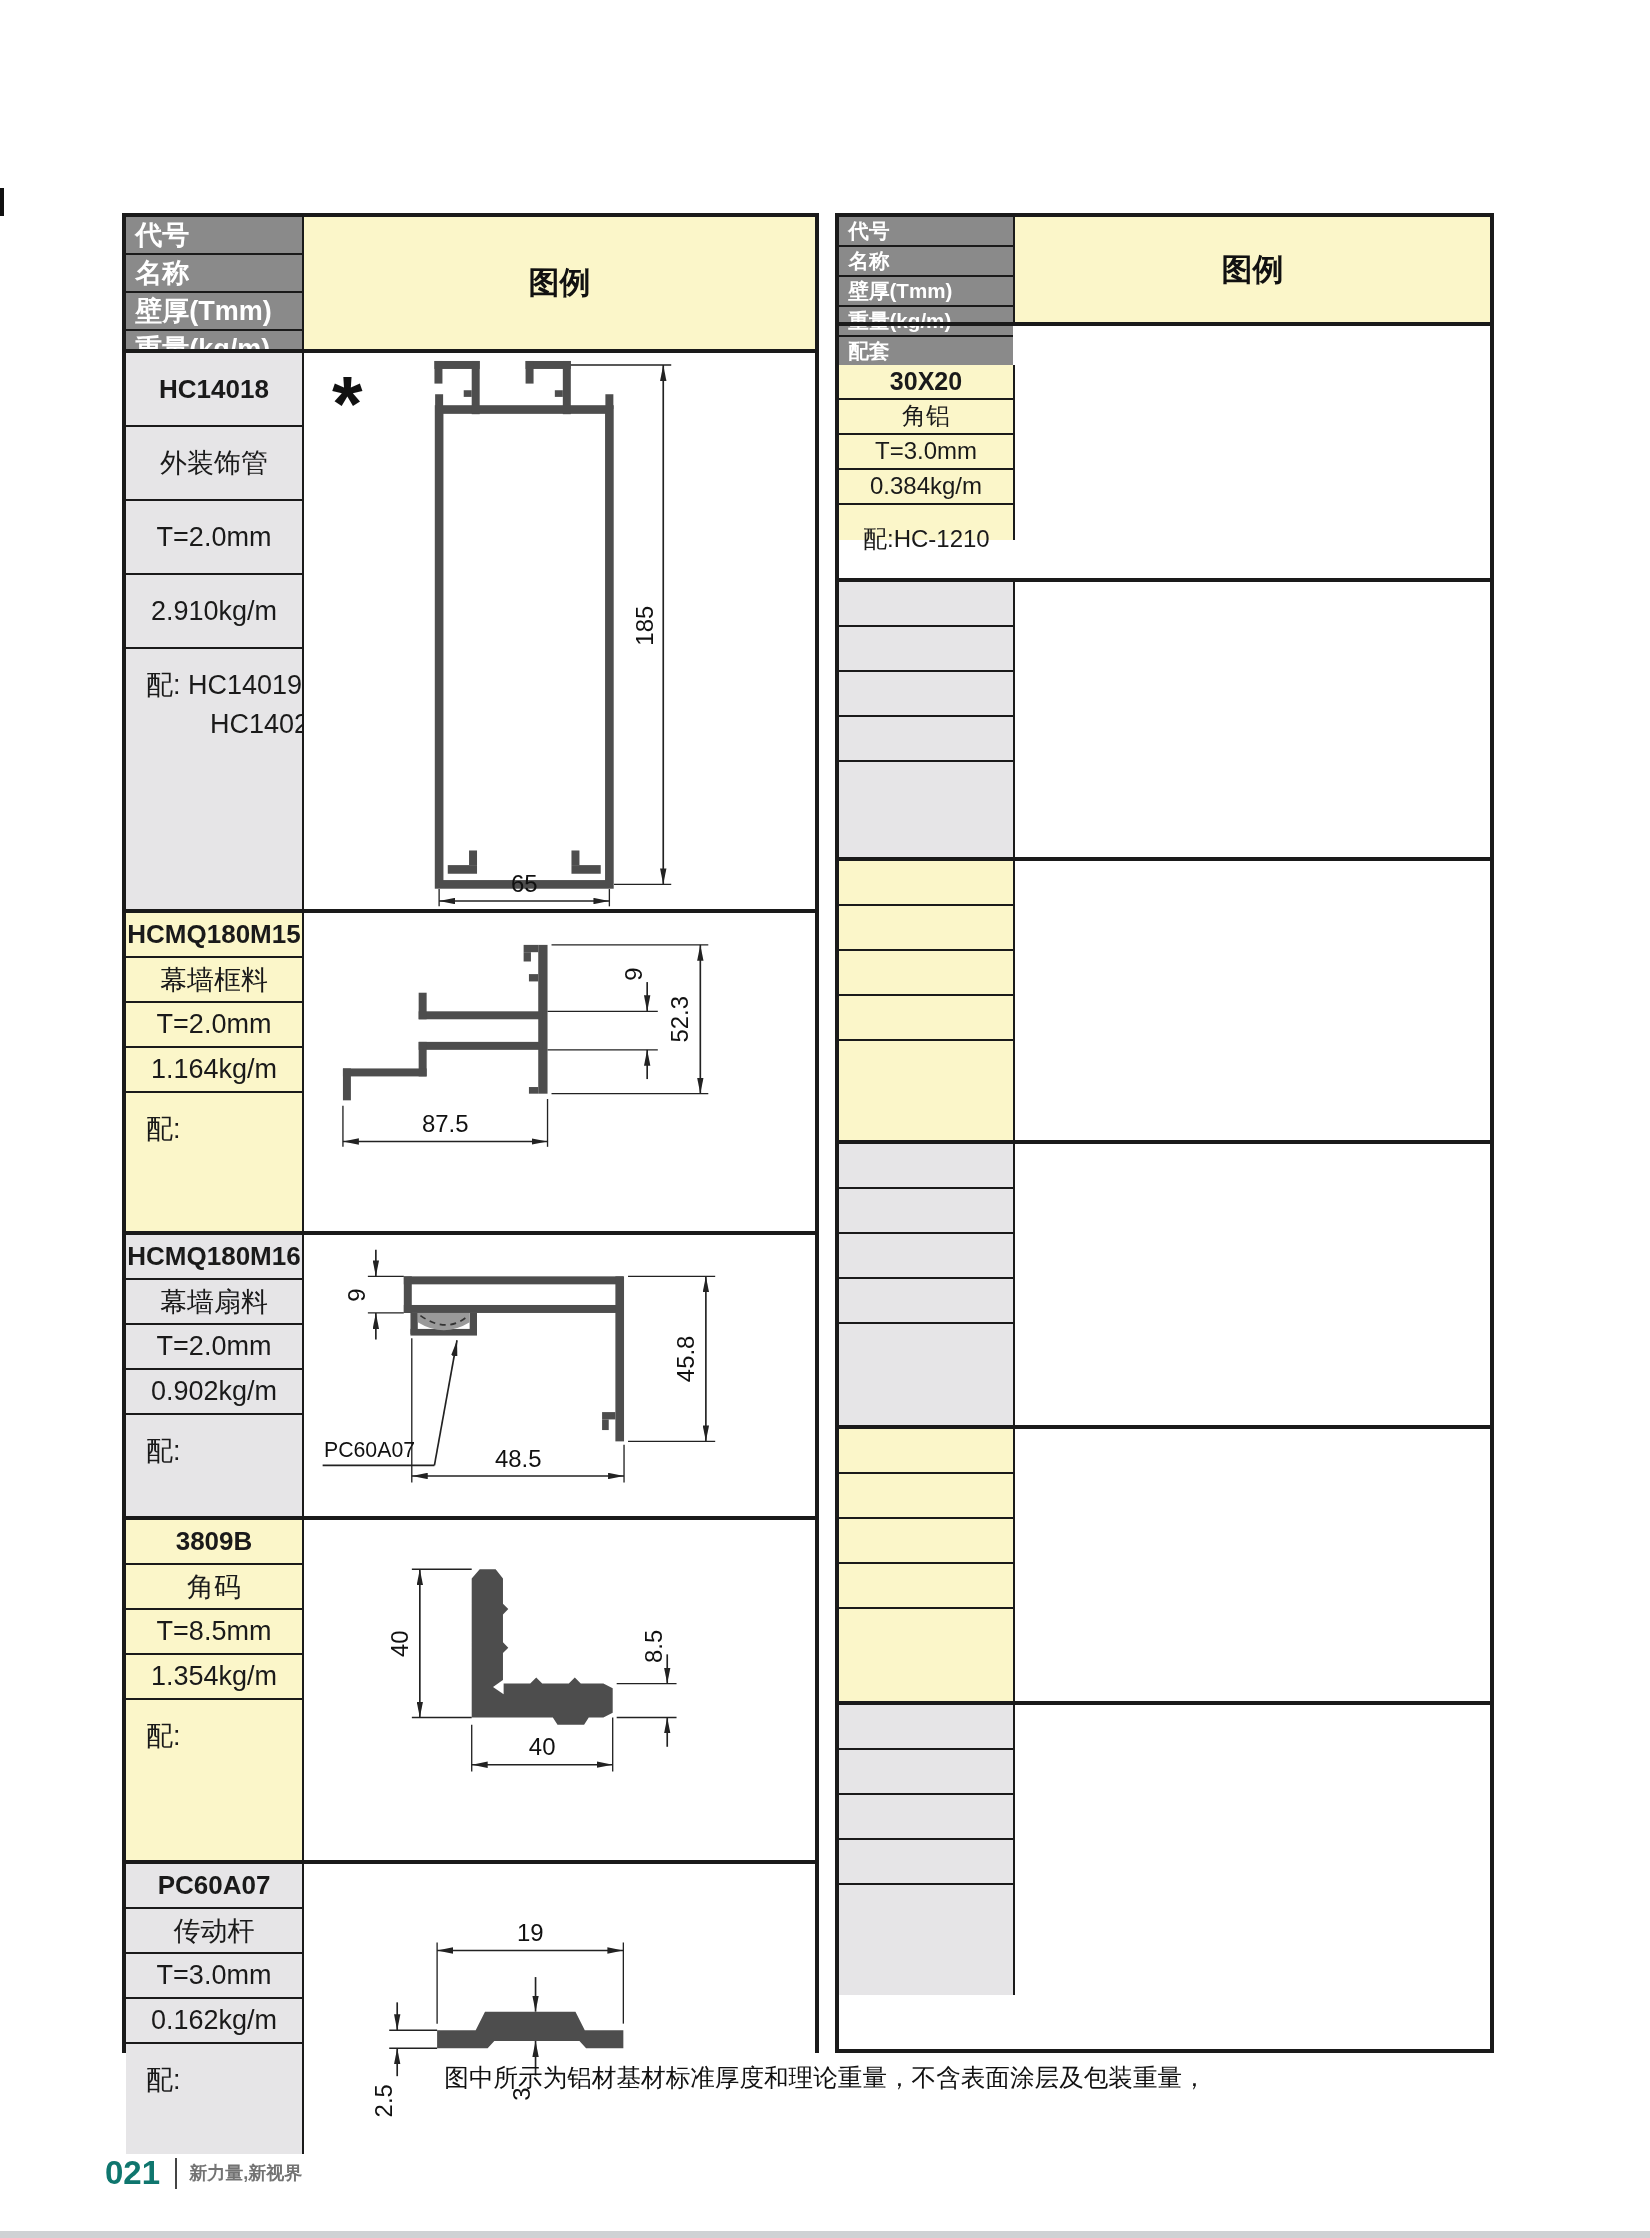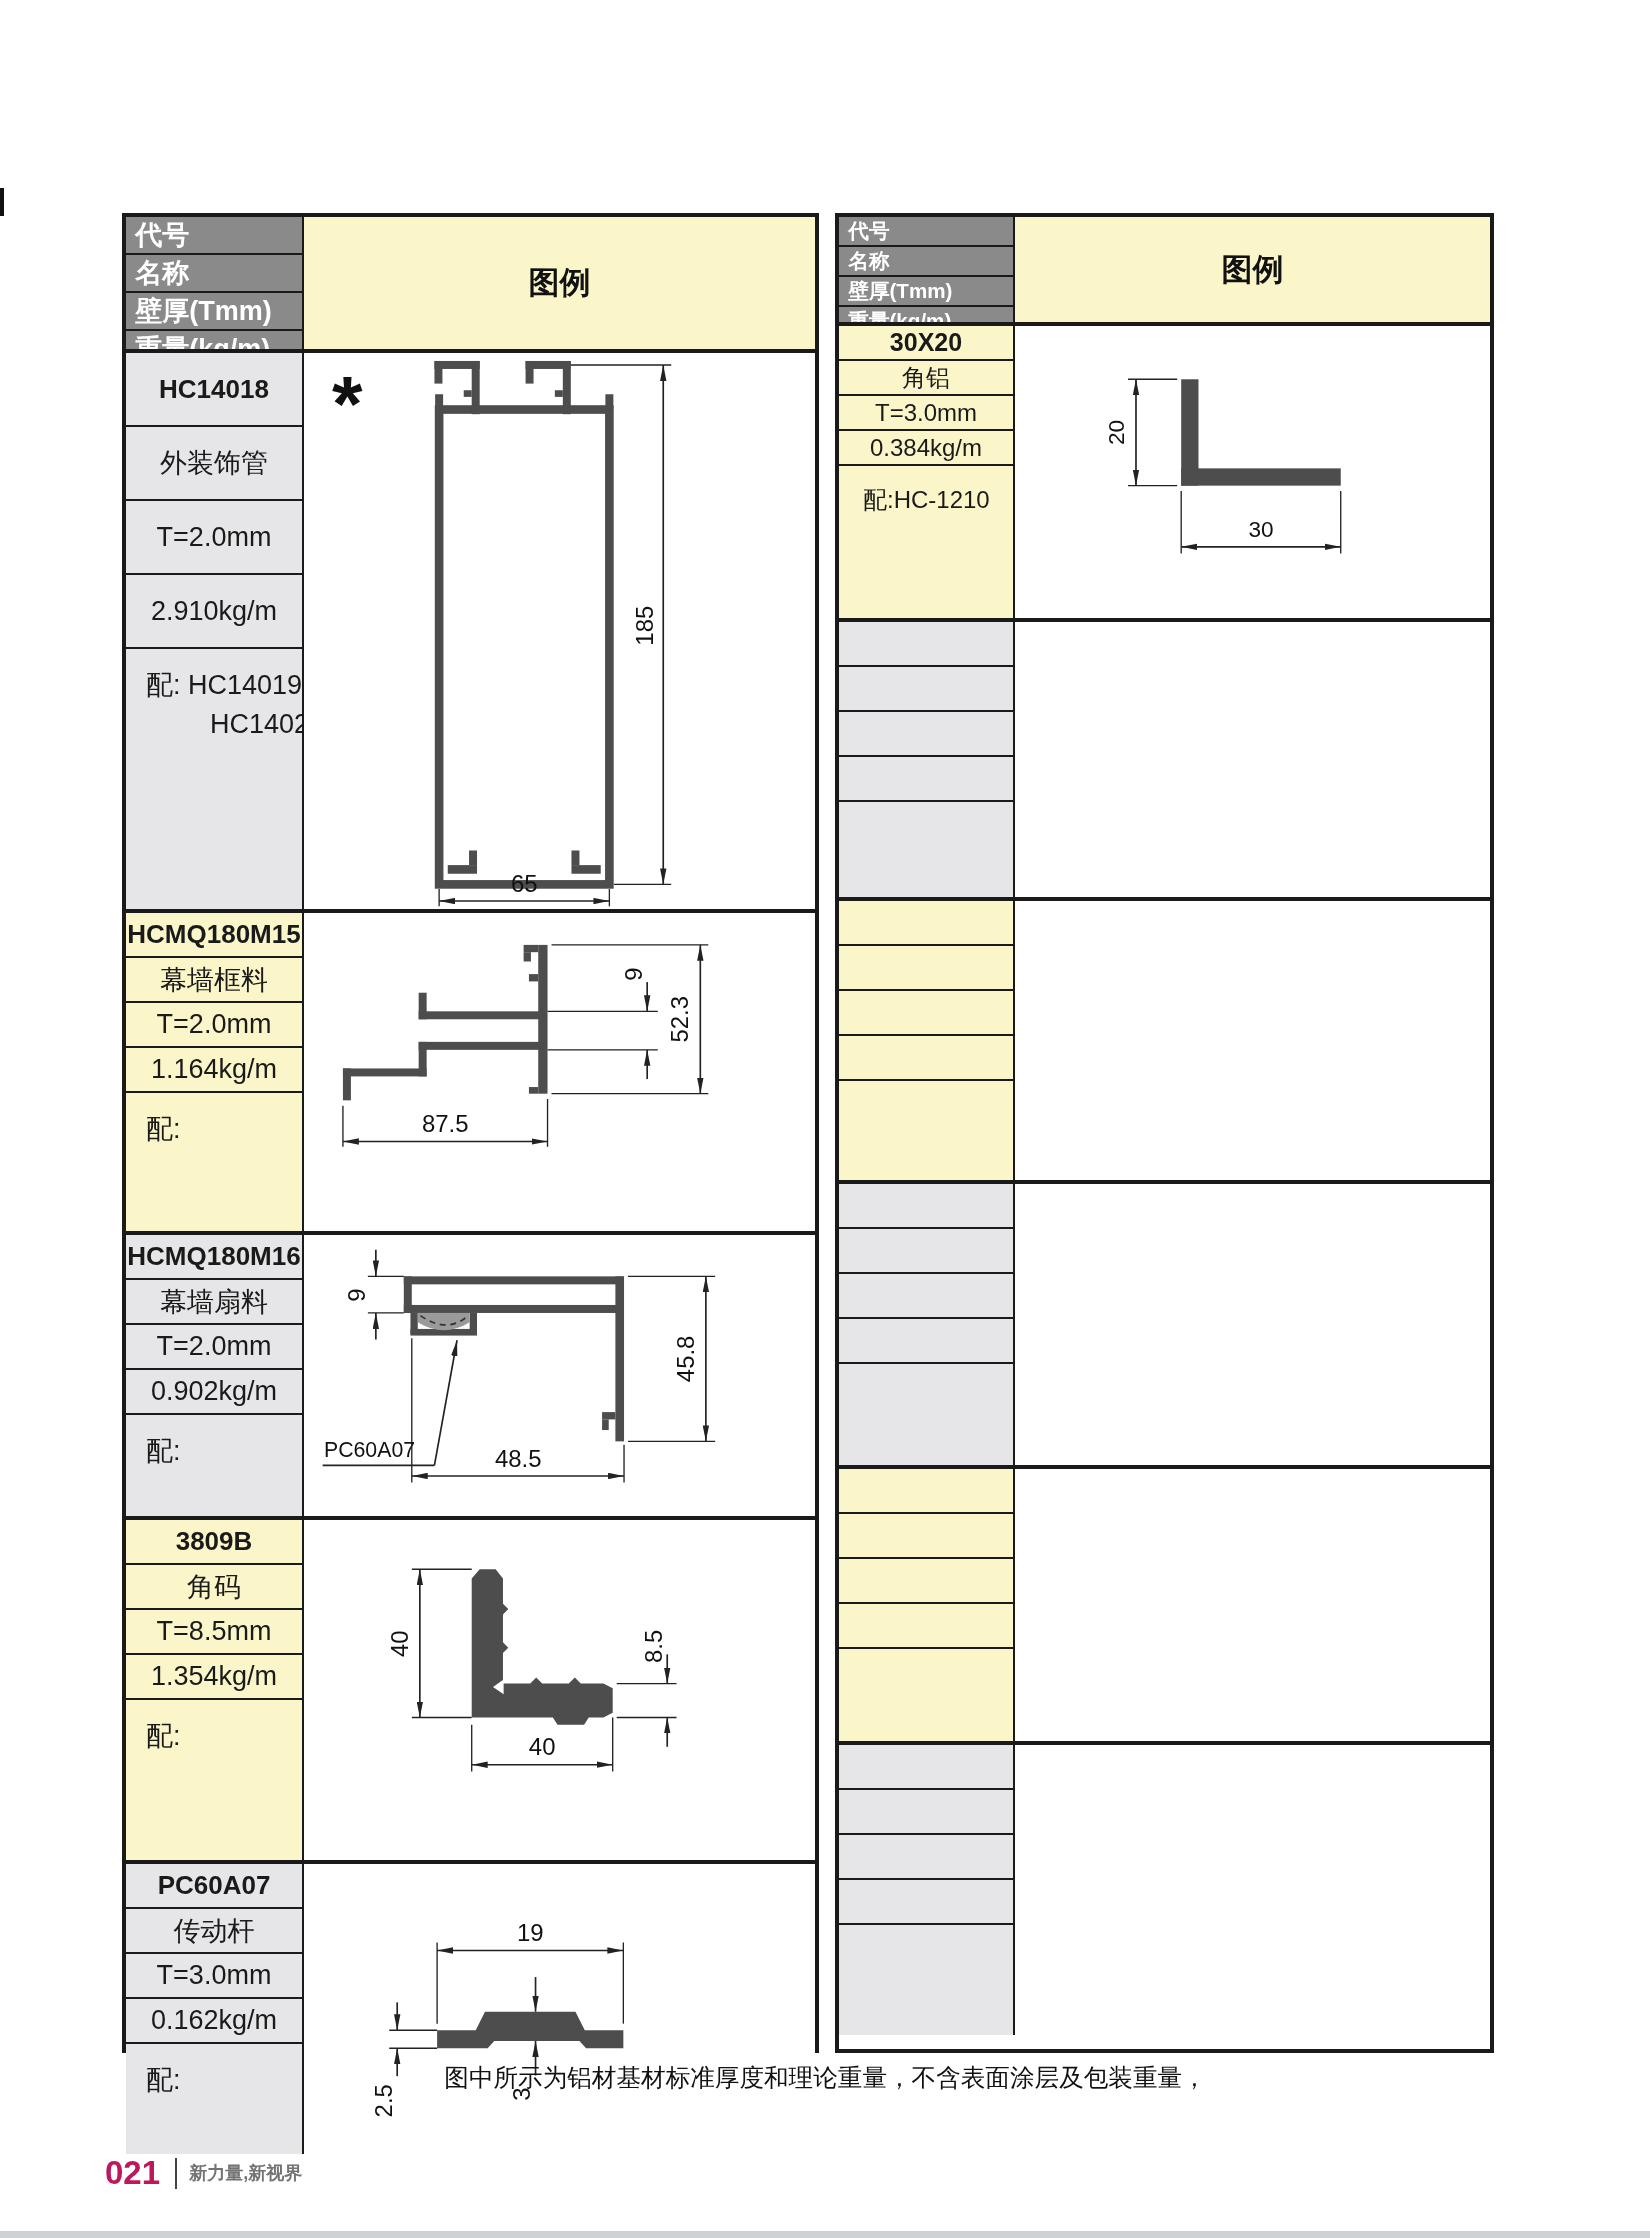--- a/index.html
+++ b/index.html
@@ -47,21 +47,21 @@
   svg { position:absolute; left:0; top:0; display:block; }
   svg text { font-family:"Liberation Sans","DejaVu Sans",sans-serif; fill:#111; }
   .wall { fill:#4d4d4d; }
   .tube { fill:none; stroke:#4d4d4d; stroke-width:13; }
   .dim  { stroke:#222; stroke-width:2.5; }
   .ext  { stroke:#222; stroke-width:2; }
   .lead { stroke:#222; stroke-width:2.5; }
 
   .note { position:absolute; left:0; width:1651px; text-align:center; font-size:24.6px; color:#111; }
   .footer { position:absolute; left:105px; top:2154px; display:flex; align-items:center; }
-  .page-num { font-size:33px; font-weight:bold; color:#be185d; }
+  .page-num { font-size:33px; font-weight:bold; color:#0f766e; }
   .f-div { width:2.7px; height:31px; background:#444; margin:0 12px 0 14.6px; }
   .slogan { font-size:18px; font-weight:bold; color:#737373; }
   .bottom-strip { position:absolute; left:0; top:2231px; width:1651px; height:7.3px; background:#cfd2d4; }
   .crop-mark { position:absolute; left:0; top:188px; width:4px; height:28px; background:#111; }
 </style>
 </head>
 <body>
 
 <div class="page">
   <div class="crop-mark"></div>
@@ -325,21 +325,21 @@
         <div class="lcell">名称</div>
         <div class="lcell">壁厚(Tmm)</div>
         <div class="lcell">重量(kg/m)</div>
         <div class="lcell">配套</div>
       </div>
       <div class="dcol">
         <span class="legend">图例</span>
       </div>
     </div>
 
-    <div class="grp grp1 tone-yellow" style="height:296px;">
+    <div class="grp grp1 tone-yellow" style="height:256px;align-items:center;">
       <div class="lcol">
         <div class="lcell cell-code">30X20</div>
         <div class="lcell">角铝</div>
         <div class="lcell">T=3.0mm</div>
         <div class="lcell">0.384kg/m</div>
         <div class="lcell acc" style="font-size:24px; padding-left:24px;">
           <div>配:HC-1210</div>
         </div>
       </div>
       <div class="dcol">

